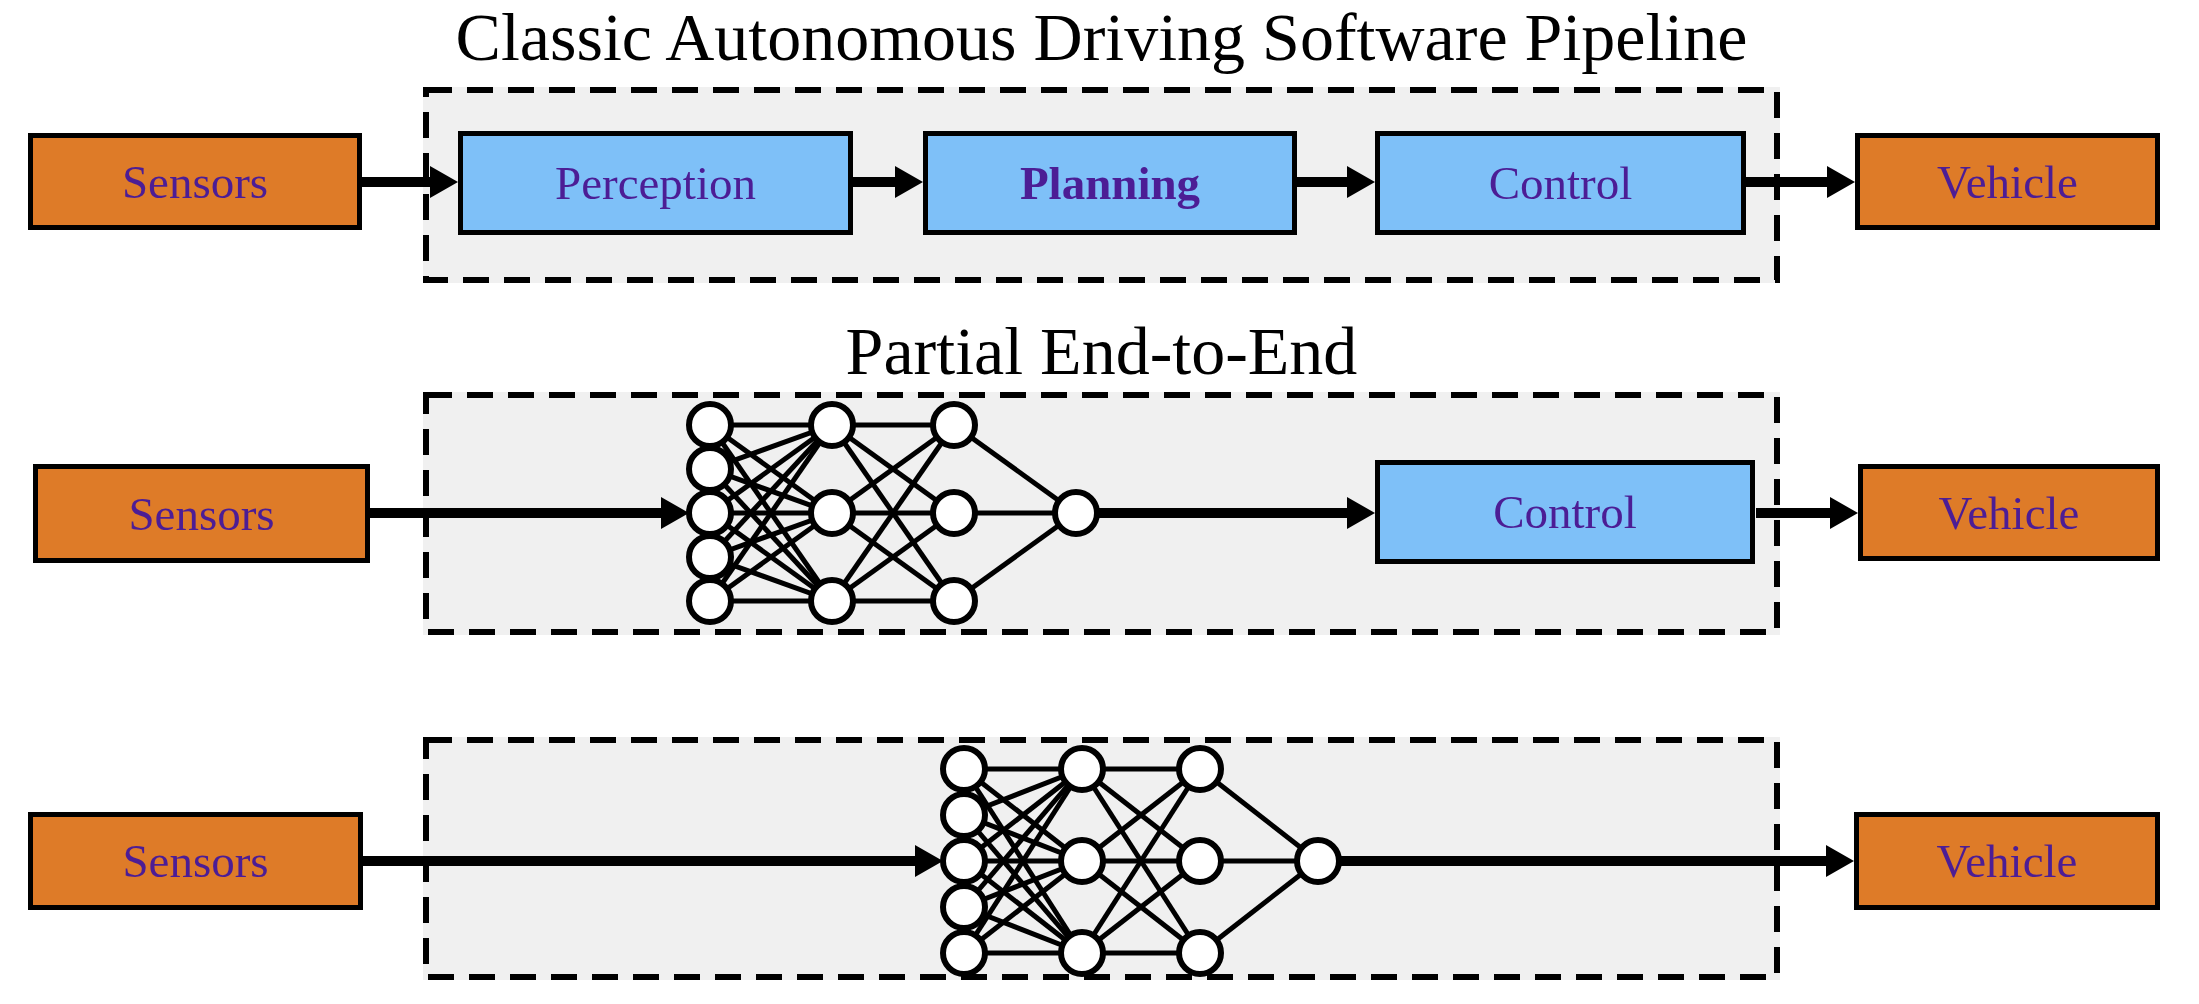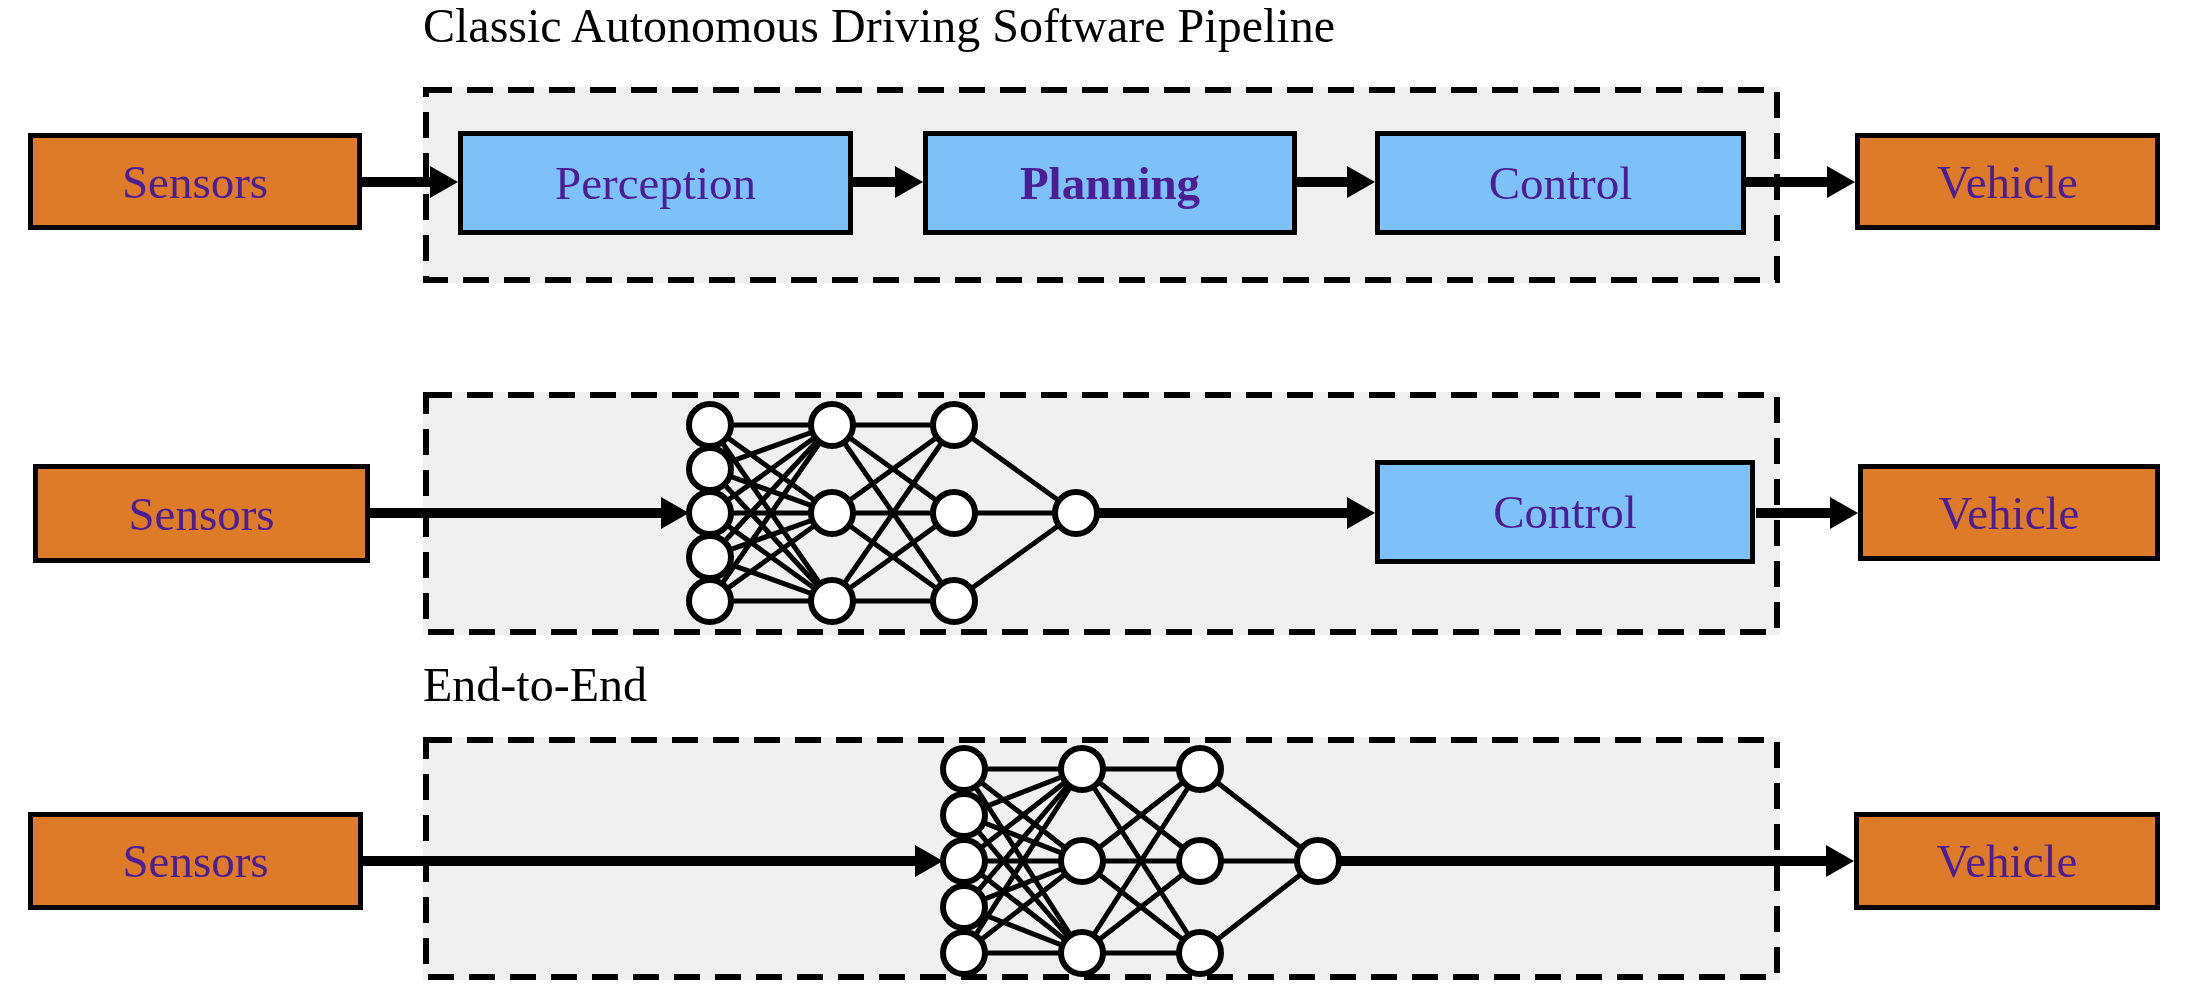--- a/index.html
+++ b/index.html
@@ -5,21 +5,21 @@
   html,body{margin:0;padding:0;background:#ffffff;}
   .canvas{
     position:relative;
     width:2199px;height:1004px;
     background:#ffffff;
     font-family:"Liberation Serif", serif;
     overflow:hidden;
   }
   .row-title{
     position:absolute;left:423px;width:1357px;
-    text-align:left;font-size:48px;line-height:1.1;
+    text-align:center;font-size:68px;line-height:1.1;
     color:#000;white-space:nowrap;
   }
   .container-fill{
     position:absolute;
     background:var(--container-fill,#F0F0F0);
   }
   svg.overlay{position:absolute;left:0;top:0;}
   .box{
     position:absolute;box-sizing:border-box;
     border:5px solid var(--line,#000);
@@ -185,15 +185,15 @@
   <div id="r1-vehicle" class="box endpoint">Vehicle</div>
 
   <div id="r2-sensors" class="box endpoint">Sensors</div>
   <div id="r2-control" class="box module">Control</div>
   <div id="r2-vehicle" class="box endpoint">Vehicle</div>
 
   <div id="r3-sensors" class="box endpoint">Sensors</div>
   <div id="r3-vehicle" class="box endpoint">Vehicle</div>
 
   <div id="t1" class="row-title">Classic Autonomous Driving Software Pipeline</div>
-  <div id="t3" class="row-title">End-to-End</div>
+  <div id="t2" class="row-title">Partial End-to-End</div>
 
 </div>
 
 </body></html>

